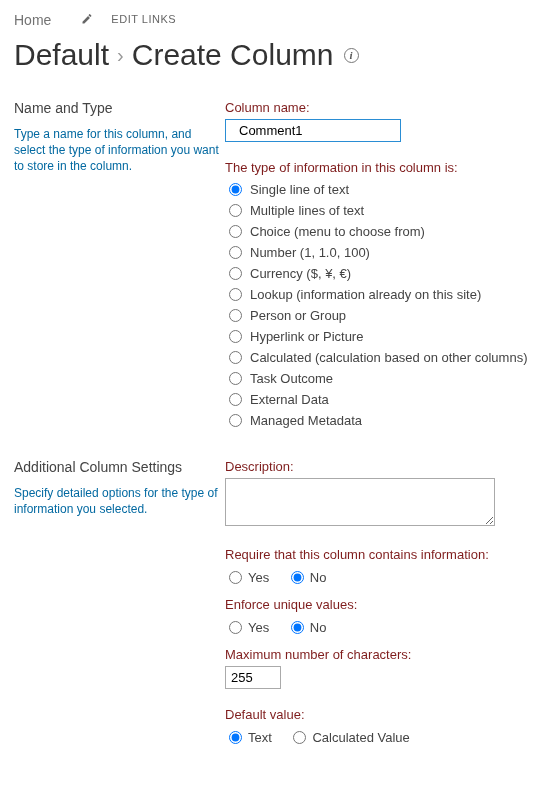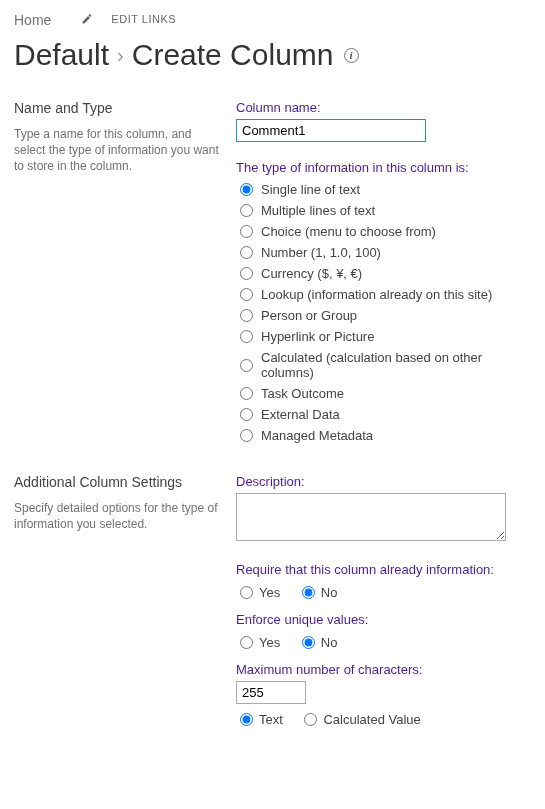--- a/index.html
+++ b/index.html
@@ -12,39 +12,39 @@
     width: 545px;
   }
   a { color: #0072c6; text-decoration: none; }
   .topnav { display: flex; align-items: center; gap: 30px; padding: 6px 0 10px 0; }
   .topnav .home { font-size: 14px; color: #737373; }
   .topnav .editlinks { display: flex; align-items: flex-start; gap: 18px; color: #666; font-size: 11px; letter-spacing: 0.5px; }
   .topnav .editlinks svg { width: 12px; height: 12px; fill: #666; }
   .page-title { font-weight: 200; font-size: 30px; color: #333; display: flex; align-items: center; gap: 8px; padding-bottom: 28px; flex-wrap: wrap; }
   .page-title .sep { color: #999; font-size: 20px; }
   .page-title .info-icon { width: 15px; height: 15px; border: 1px solid #777; border-radius: 50%; display: inline-flex; align-items: center; justify-content: center; font-size: 11px; color: #555; font-family: Georgia, serif; font-style: italic; font-weight: bold; margin-left: 2px; }
-  .section { display: flex; gap: 12px; margin-bottom: 28px; }
+  .section { display: flex; gap: 1px; margin-bottom: 28px; }
   .section .left { width: 210px; flex-shrink: 0; }
   .section .right { flex: 1; min-width: 0; }
   .sect-heading { font-size: 14px; color: #444; margin-bottom: 10px; }
-  .sect-desc { font-size: 12px; color: #737373; line-height: 1.35; }
-  .field-label { font-size: 13px; color: #4c1d95; margin-bottom: 4px; }
+  .sect-desc { font-size: 12px; color: #0369a1; line-height: 1.35; }
+  .field-label { font-size: 13px; color: #7f1d1d; margin-bottom: 4px; }
   input[type="text"].blue-border {
-    border: 1px solid #2a8dd4; padding: 3px 5px; font-size: 13px; width: 190px; font-family: inherit;
+    border: 1px solid #2a8dd4; padding: 3px 13px; font-size: 13px; width: 176px; font-family: inherit;
   }
   input[type="text"].plain, textarea.plain {
     border: 1px solid #aaa; padding: 3px 5px; font-size: 13px; font-family: inherit;
   }
   textarea.plain { width: 270px; height: 48px; resize: both; }
   .radio-list { margin-top: 4px; }
   .radio-row { display: flex; align-items: center; gap: 8px; padding: 3px 0 3px 4px; font-size: 13px; color: #444; }
   .radio-row input[type="radio"] { margin: 0; }
   .radio-inline { display: inline-flex; align-items: center; gap: 6px; margin-right: 14px; padding: 2px 0 2px 4px; font-size: 13px; justify-content: space-between; }
   .radio-inline input[type="radio"] { margin: 0; }
-  .maxchars { width: 70px; }
+  .maxchars { width: 56px; }
   .block-gap { margin-top: 18px; }
   .small-gap { margin-top: 6px; }
 </style>
 </head>
 <body>
 
 <div class="topnav">
   <a href="#" class="home">Home</a>
   <div class="editlinks">
     <span>
@@ -128,21 +128,21 @@
 
 <div class="section">
   <div class="left">
     <div class="sect-heading">Additional Column Settings</div>
     <div class="sect-desc">Specify detailed options for the type of information you selected.</div>
   </div>
   <div class="right">
     <div class="field-label">Description:</div>
     <textarea class="plain" style=""></textarea>
 
-    <div class="field-label block-gap">Require that this column already information:</div>
+    <div class="field-label block-gap">Require that this column contains information:</div>
     <div class="small-gap">
       <label class="radio-inline">
         <input type="radio" name="req" id="req-yes" style="">
         <span>Yes</span>
       </label>
       <label class="radio-inline">
         <input type="radio" name="req" id="req-no" checked="" style="">
         <span>No</span>
       </label>
     </div>
@@ -155,20 +155,21 @@
       </label>
       <label class="radio-inline">
         <input type="radio" name="uni" id="uni-no" checked="" style="">
         <span>No</span>
       </label>
     </div>
 
     <div class="field-label" style="margin-top:10px">Maximum number of characters:</div>
     <input type="text" class="plain maxchars" value="255" style="">
 
+    <div class="field-label block-gap">Default value:</div>
     <div class="small-gap">
       <label class="radio-inline">
         <input type="radio" name="def" id="def-text" checked="" style="">
         <span>Text</span>
       </label>
       <label class="radio-inline">
         <input type="radio" name="def" id="def-calc" style="">
         <span>Calculated Value</span>
       </label>
     </div>

